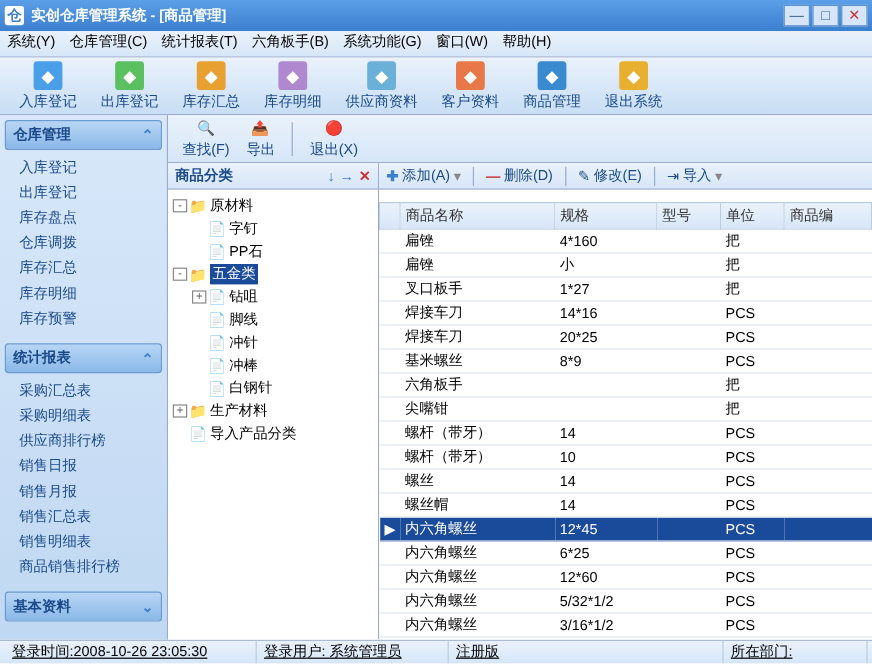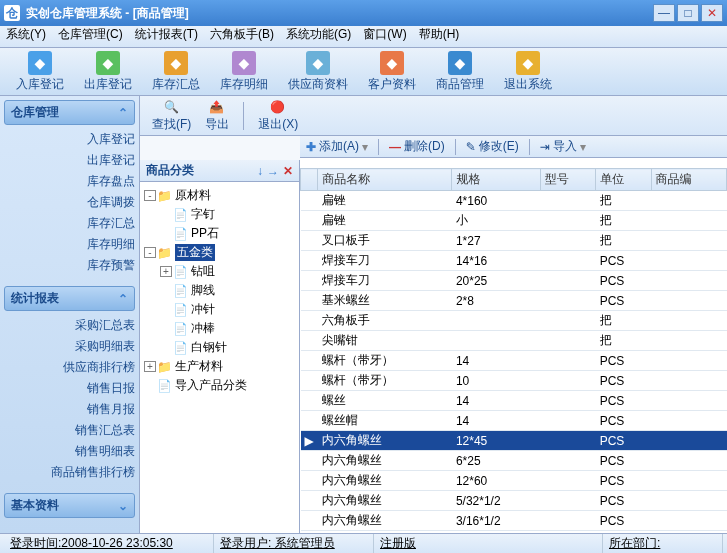--- a/index.html
+++ b/index.html
@@ -13,37 +13,37 @@
 
 .menubar { height: 22px; background: linear-gradient(#eaf2fb,#d6e6f8); border-bottom: 1px solid #9ac; display: flex; align-items: flex-start; padding: 0 6px; gap: 12px; }
 .menubar span { cursor: pointer; }
 
 .toolbar-main { height: 48px; background: linear-gradient(#eaf2fb,#c8def5); border-bottom: 1px solid #9ac; display: flex; align-items: center; padding: 0 8px; gap: 4px; }
 .tbtn { display: flex; flex-direction: column; align-items: center; padding: 2px 8px; cursor: pointer; color: #1a4a8a; }
 .tbtn .ticon { width: 24px; height: 24px; border-radius: 3px; margin-bottom: 1px; display:flex;align-items:center;justify-content:center;font-size:14px;color:#fff; }
 
 .body { display: flex; height: calc(553px - 26px - 22px - 48px - 20px); }
 
-.sidebar { width: 140px; background: linear-gradient(#d8e8fa,#c0d8f2); border-right: 1px solid #9ac; overflow-y: auto; padding: 4px; text-align: right; }
+.sidebar { width: 140px; background: linear-gradient(#d8e8fa,#c0d8f2); border-right: 1px solid #9ac; overflow-y: auto; padding: 4px; }
 .side-group-hdr { background: linear-gradient(#b8d6f5,#8ab8e8); border: 1px solid #6a9ad0; border-radius: 3px; padding: 3px 6px; color: #1a4a8a; font-weight: bold; display: flex; align-items: center; justify-content: space-between; cursor: pointer; margin-top: 4px; }
 .side-group-hdr:first-child { margin-top: 0; }
 .side-group-hdr .chev { color: #3b7fcf; }
 .side-items { padding: 4px 0 6px 12px; }
 .side-items div { padding: 2px 0; color: #1a4a8a; cursor: pointer; }
 
 .main { flex: 1; display: flex; flex-direction: column; background: #f4f8fc; }
 
 .subtoolbar { height: 40px; background: linear-gradient(#eaf2fb,#d6e6f8); border-bottom: 1px solid #9ac; display: flex; align-items: center; padding: 0 8px; gap: 6px; }
 .subtoolbar .sbtn { display: flex; flex-direction: column; align-items: center; cursor: pointer; color: #1a4a8a; padding: 2px 4px; }
 .subtoolbar .sbtn .sicon { width: 18px; height: 18px; display:flex;align-items:center;justify-content:center; }
 .subtoolbar .sep { width: 1px; height: 28px; background: #9ac; margin: 0 4px; }
 
 .split { flex: 1; display: flex; overflow: hidden; }
 
-.treepane { width: 160px; border-right: 1px solid #9ac; background: #fff; display: flex; flex-direction: column; margin-top: 24px; }
+.treepane { width: 176px; border-right: 1px solid #9ac; background: #fff; display: flex; flex-direction: column; }
 .treepane-hdr { height: 22px; background: linear-gradient(#eaf2fb,#d6e6f8); border-bottom: 1px solid #9ac; display: flex; align-items: center; padding: 0 6px; justify-content: space-between; }
 .treepane-hdr .lbl { color: #1a4a8a; font-weight: bold; }
 .treepane-hdr .tbicons { display: flex; gap: 4px; color: #3b7fcf; }
 .treepane-hdr .tbicons span { cursor: pointer; font-weight:bold; }
 .tree { flex: 1; overflow: auto; padding: 4px 2px; }
 .tree-node { display: flex; align-items: center; padding: 1px 0; cursor: pointer; white-space: nowrap; }
 .tree-node .exp { width: 12px; text-align: center; color: #666; border:1px solid #888; height:11px;line-height:9px;font-size:10px;margin-right:2px; }
 .tree-node .noexp { width: 14px; }
 .tree-node .ficon { width: 14px; height: 14px; margin-right: 3px; display:inline-flex;align-items:center;justify-content:center; color:#e8a030; }
 .tree-node.sel .lbl { background: #1a4a9a; color: #fff; padding: 0 2px; }
@@ -313,21 +313,21 @@
                   <td></td>
                   <td>焊接车刀</td>
                   <td>20*25</td>
                   <td></td>
                   <td>PCS</td>
                   <td></td>
                 </tr>
                 <tr>
                   <td></td>
                   <td>基米螺丝</td>
-                  <td>2*8</td>
+                  <td>8*9</td>
                   <td></td>
                   <td>PCS</td>
                   <td></td>
                 </tr>
                 <tr>
                   <td></td>
                   <td>六角板手</td>
                   <td></td>
                   <td></td>
                   <td>把</td>

